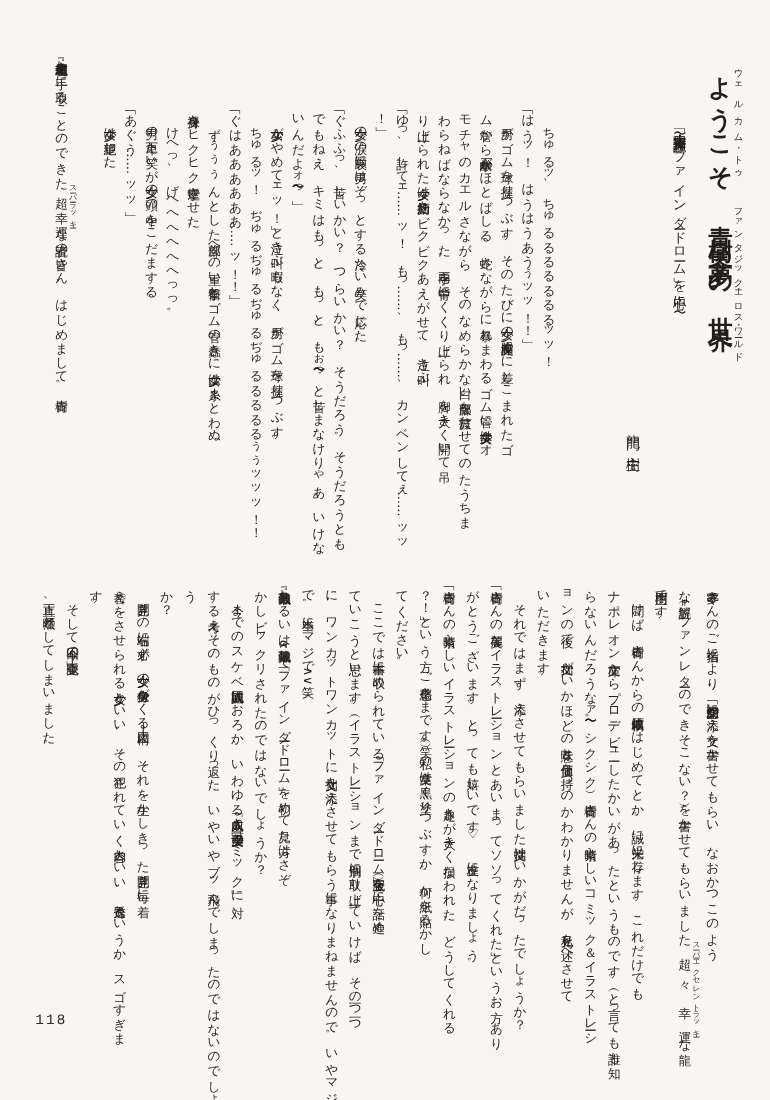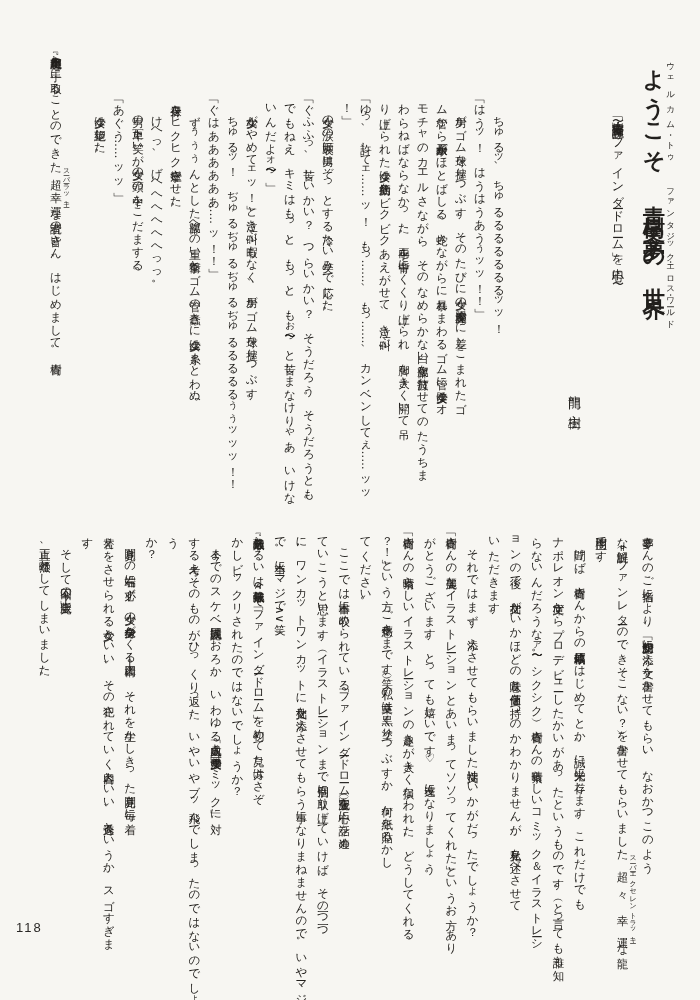--- a/index.html
+++ b/index.html
@@ -67,24 +67,24 @@
     top:529px;right:42px;
     height:478px;
     font-size:11.5px;
     line-height:21.4px;
   }
   .essay rt{font-size:7px;letter-spacing:0;}
   .tline{margin:0;padding:0;}
   
   .pageno{
     position:absolute;
-    left:16px;top:920px;
+    left:32px;top:920px;
     font-size:13px;
     letter-spacing:2px;
-    font-family:Liberation Sans, sans-serif;
+    font-family:Liberation Mono, monospace;
     color:#2a2826;
   }
 </style>
 </head>
 <body>
 
 <div id="page">
 
   <div class="title-block vert">
     <div class="t-main"><ruby>ようこそ<rt>ウェルカム・トゥ</rt></ruby>　<ruby>青樹零夢の世界へ<rt>ファンタジック・エロス・ワールド</rt></ruby></div>

